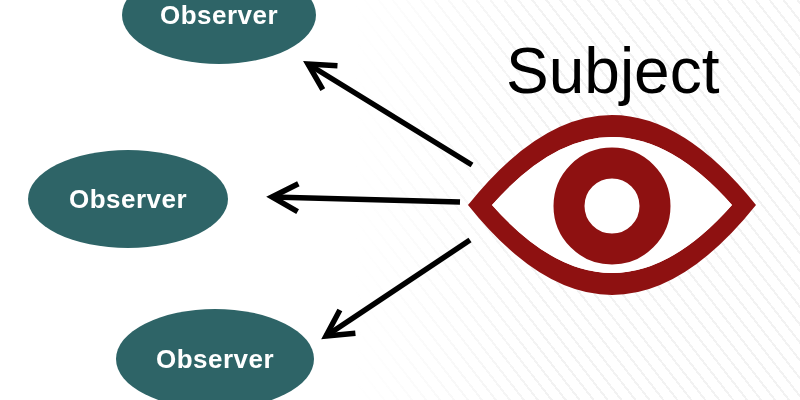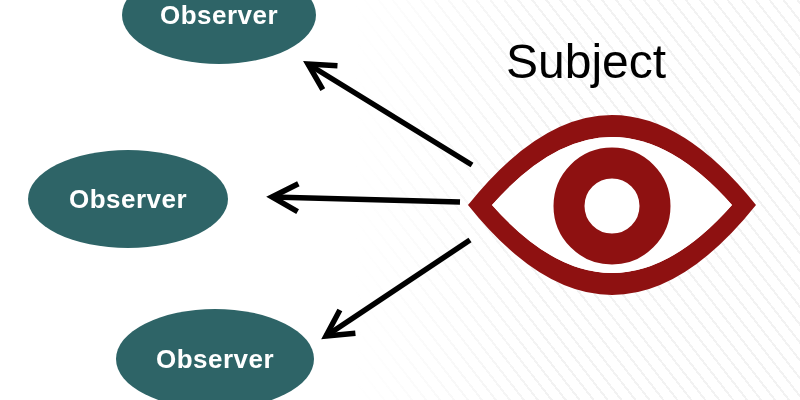--- a/index.html
+++ b/index.html
@@ -18,21 +18,21 @@
     position:absolute;z-index:2;border-radius:50%;
     background:#2e6467;color:#ffffff;
     display:flex;align-items:center;justify-content:center;
     font-weight:bold;font-size:26px;letter-spacing:0.5px;
   }
   .obs-top{left:122px;top:-34px;width:194px;height:98px;}
   .obs-mid{left:28px;top:150px;width:200px;height:98px;}
   .obs-bot{left:116px;top:309px;width:198px;height:100px;}
   .subject-label{
     position:absolute;z-index:2;left:506px;top:34px;
-    font-size:48px;color:#000000;white-space:nowrap;
+    font-size:64px;color:#000000;white-space:nowrap;
   }
 </style>
 </head>
 <body>
 
 <div class="stage">
 
   <div class="hatch"></div>
 
   <svg class="overlay" viewBox="0 0 800 400">

